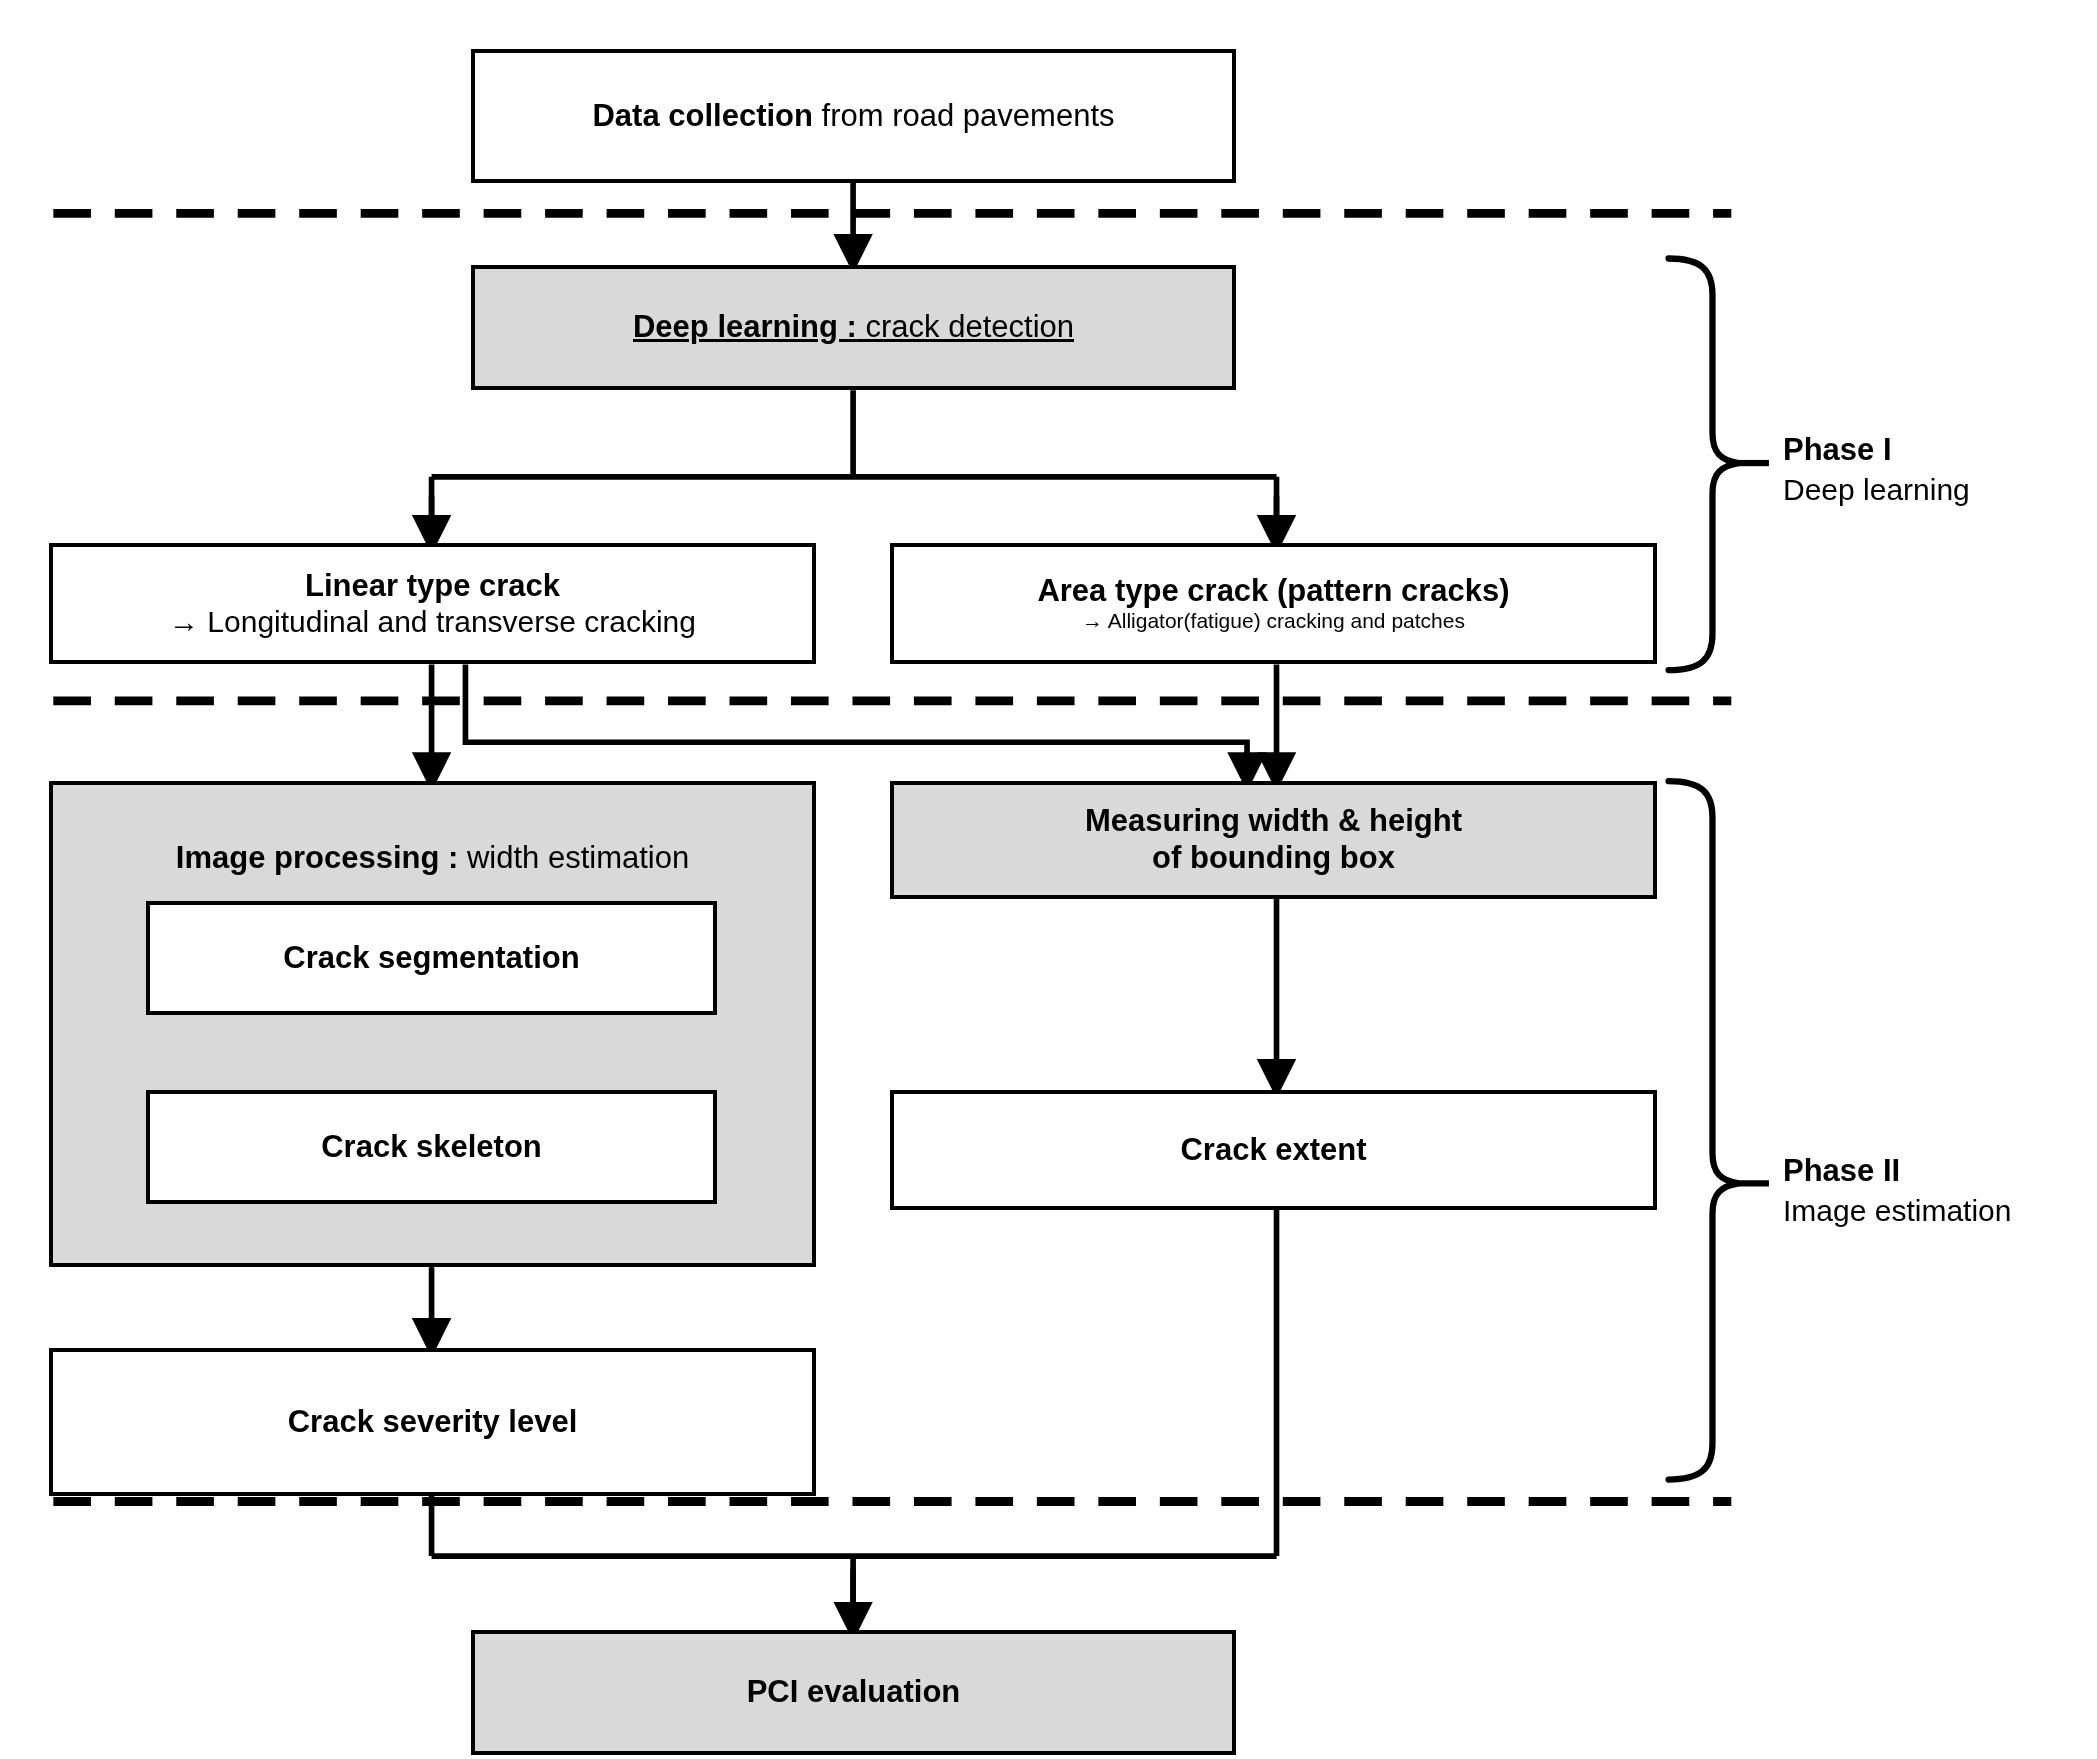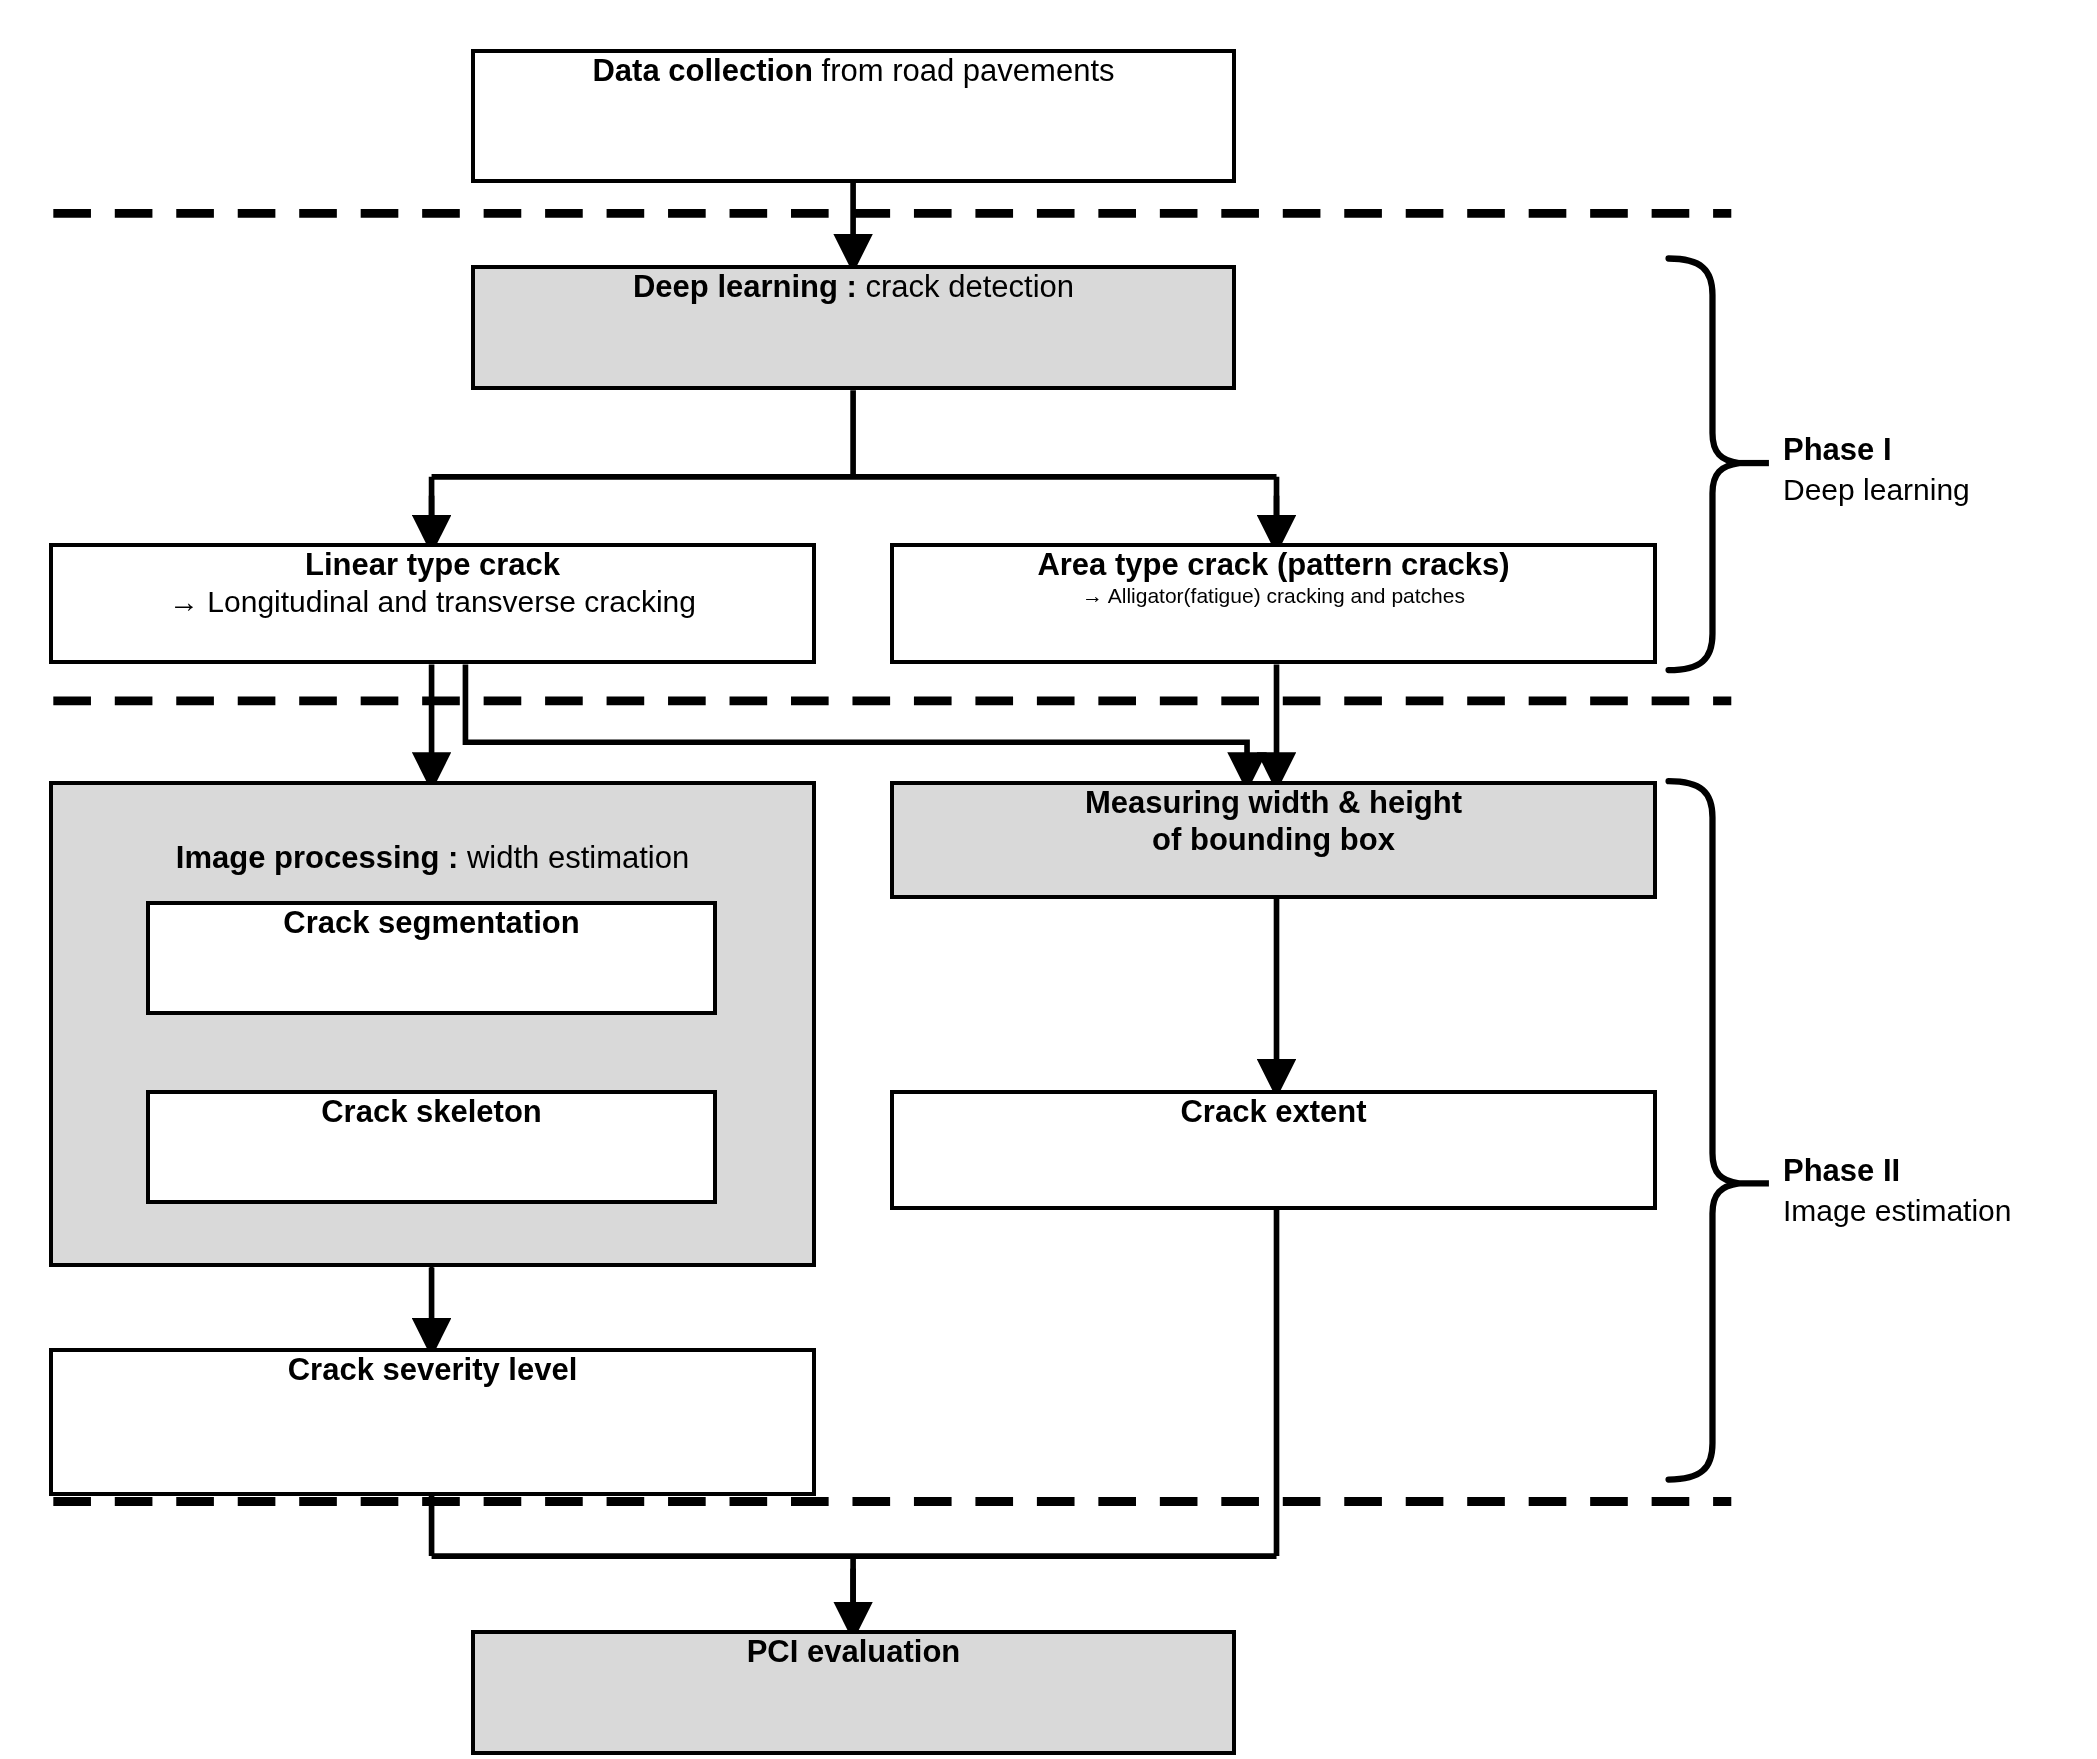--- a/index.html
+++ b/index.html
@@ -12,21 +12,21 @@
   svg.layer{position:absolute;left:0;top:0;width:2097px;height:1760px;overflow:visible;}
 
   .node{
     position:absolute;
     box-sizing:border-box;
     border:4.4px solid #000000;
     background:#ffffff;
     display:flex;
     flex-direction:column;
     align-items:center;
-    justify-content:flex-start;
+    justify-content:center;
     text-align:center;
     line-height:1.18;
     color:#000000;
   }
   .node.gray{background:#d9d9d9;}
   .node.container{
     justify-content:flex-start;
     padding-top:21.3px;
   }
   .ln{display:block;white-space:nowrap;}
@@ -103,21 +103,21 @@
     <line x1="2772" y1="738" x2="2820" y2="738" stroke="#000" stroke-width="10"></line>
     <line x1="2772" y1="1886" x2="2820" y2="1886" stroke="#000" stroke-width="10"></line>
   </svg>
 
   <div class="node" style="left:471px; top:49px; width:765px; height:134px;">
     <span class="ln t50">
       <span class="b">Data collection</span><span class="n"> from road pavements</span>
     </span>
   </div>
 
-  <div class="node gray" style="left:471px; top:265px; width:765px; height:125px;">
+  <div class="node gray" style="left:471px; top:265px; width:765px; height:125px;text-decoration:underline;">
     <span class="ln t50">
       <span class="b">Deep learning :</span><span class="n"> crack detection</span>
     </span>
   </div>
 
   <div class="node" style="left:49px; top:543px; width:767px; height:121px;">
     <span class="ln t50 b">Linear type crack</span>
     <span class="ln t48 n">→ Longitudinal and transverse cracking</span>
   </div>
 

